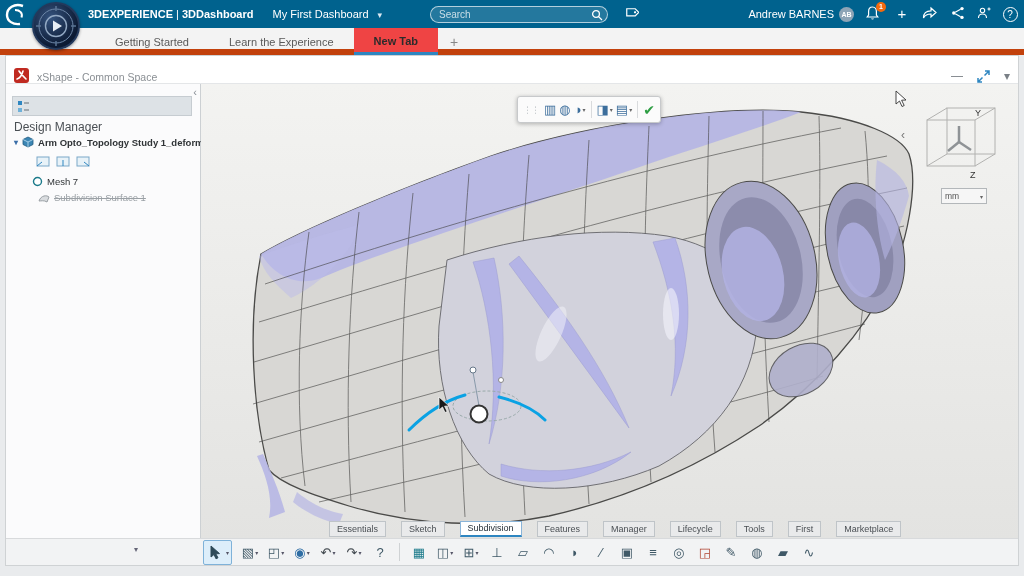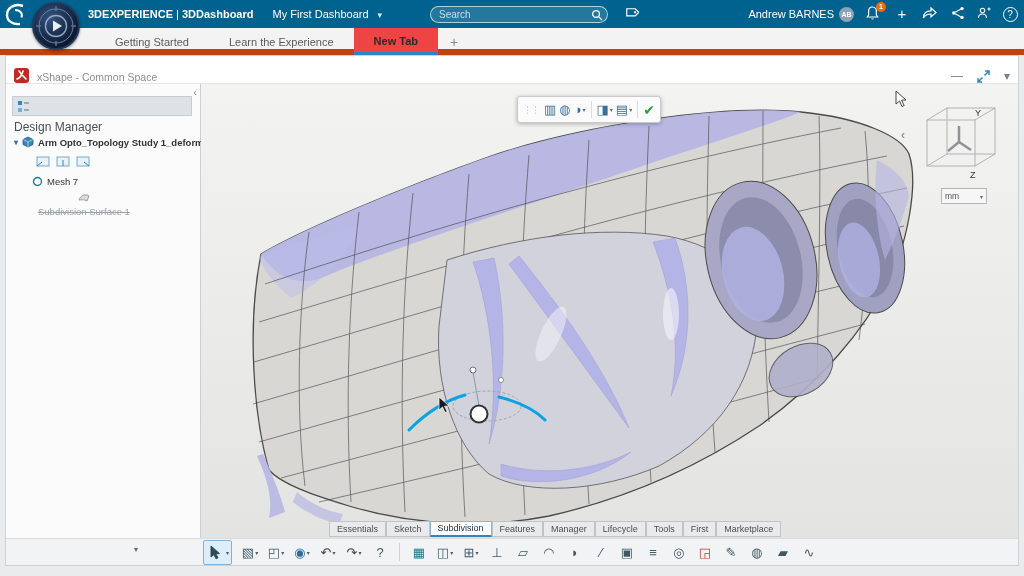--- a/index.html
+++ b/index.html
@@ -55,21 +55,21 @@
 
   
   .lpanel { position:absolute; left:0; top:0; width:195px; height:456px; background:#fbfbfc; border-right:1px solid #ccd0d3; }
   .lp-collapse { position:absolute; right:3px; top:2px; border:none; background:transparent; color:#8a9097; font-size:11px; cursor:pointer; }
   .lp-strip { position:absolute; left:6px; top:12px; width:180px; height:20px; background:#dde2e6; border:1px solid #c6ccd1; display:flex; align-items:center; padding:0 4px; }
   .lp-title { position:absolute; left:8px; top:36px; font-size:12px; color:#4a4f54; }
   .tree-row { position:absolute; display:flex; align-items:center; gap:4px; font-size:9.5px; color:#2f3336; white-space:nowrap; cursor:pointer; }
   .tr-root { left:8px; top:52px; font-weight:bold; }
   .tr-planes { left:30px; top:72px; gap:6px; }
   .tr-mesh { left:26px; top:92px; }
-  .tr-subdiv { left:32px; top:108px; color:#9aa0a5; text-decoration:line-through;flex-direction:column; }
+  .tr-subdiv { left:32px; top:108px; color:#9aa0a5; text-decoration:line-through; }
   .tree-caret { font-size:8px; color:#3a6ea8; }
 
   
   .viewport { position:absolute; left:195px; top:0; width:817px; height:456px;
               background:linear-gradient(#f3f3f1, #e3e3e1); overflow:hidden; }
   .model-svg { position:absolute; left:0; top:0; width:817px; height:456px; }
 
   
   .float-tb { position:absolute; left:316px; top:12px; height:27px; background:#fbfbfb; border:1px solid #c7c9cb; border-radius:3px;
               box-shadow:0 1px 4px rgba(0,0,0,.28); display:flex; align-items:center; padding:0 5px; gap:3px; }
@@ -80,21 +80,21 @@
   .ftb-check { color:#2e9e44 !important; font-size:14px; }
 
   
   .navcube { position:absolute; left:712px; top:18px; width:94px; height:84px; }
   .nc-chevron { position:absolute; left:700px; top:44px; border:none; background:transparent; color:#777; font-size:12px; cursor:pointer; }
   .units { position:absolute; left:740px; top:104px; width:46px; height:16px; background:#f6f6f6; border:1px solid #b3b7ba;
            font-size:8.5px; color:#555; display:flex; align-items:center; padding:0 3px; cursor:pointer; }
   .units .caret { margin-left:auto; font-size:6px; color:#666; }
 
   
-  .sec-tabs { position:absolute; left:128px; bottom:3px; display:flex; gap:0; }
+  .sec-tabs { position:absolute; left:128px; bottom:3px; display:flex; gap:15px; }
   .sec-tab { border:1px solid #bfc4c8; background:#e9eaeb; color:#4a4f54; font-size:9px; padding:1px 7px 2px; cursor:pointer; }
   .sec-tab.active { background:#fff; border-color:#8ab4d8; border-bottom:2px solid #2e86c1; color:#1f2a33; }
 
   
   .btoolbar { position:absolute; left:0; bottom:0; right:0; height:27px; background:#f2f3f4; border-top:1px solid #d8dadc;
               display:flex; align-items:center; justify-content:center; gap:2px; }
   .tb-lead { position:absolute; left:128px; top:6px; border:none; background:transparent; color:#667; font-size:8px; cursor:pointer; }
   .tool { border:none; background:transparent; min-width:24px; height:23px; display:flex; align-items:center; justify-content:center;
           cursor:pointer; font-size:13px; color:#3f5866; }
   .tool .caret { font-size:6px; color:#556; margin-left:1px; }

